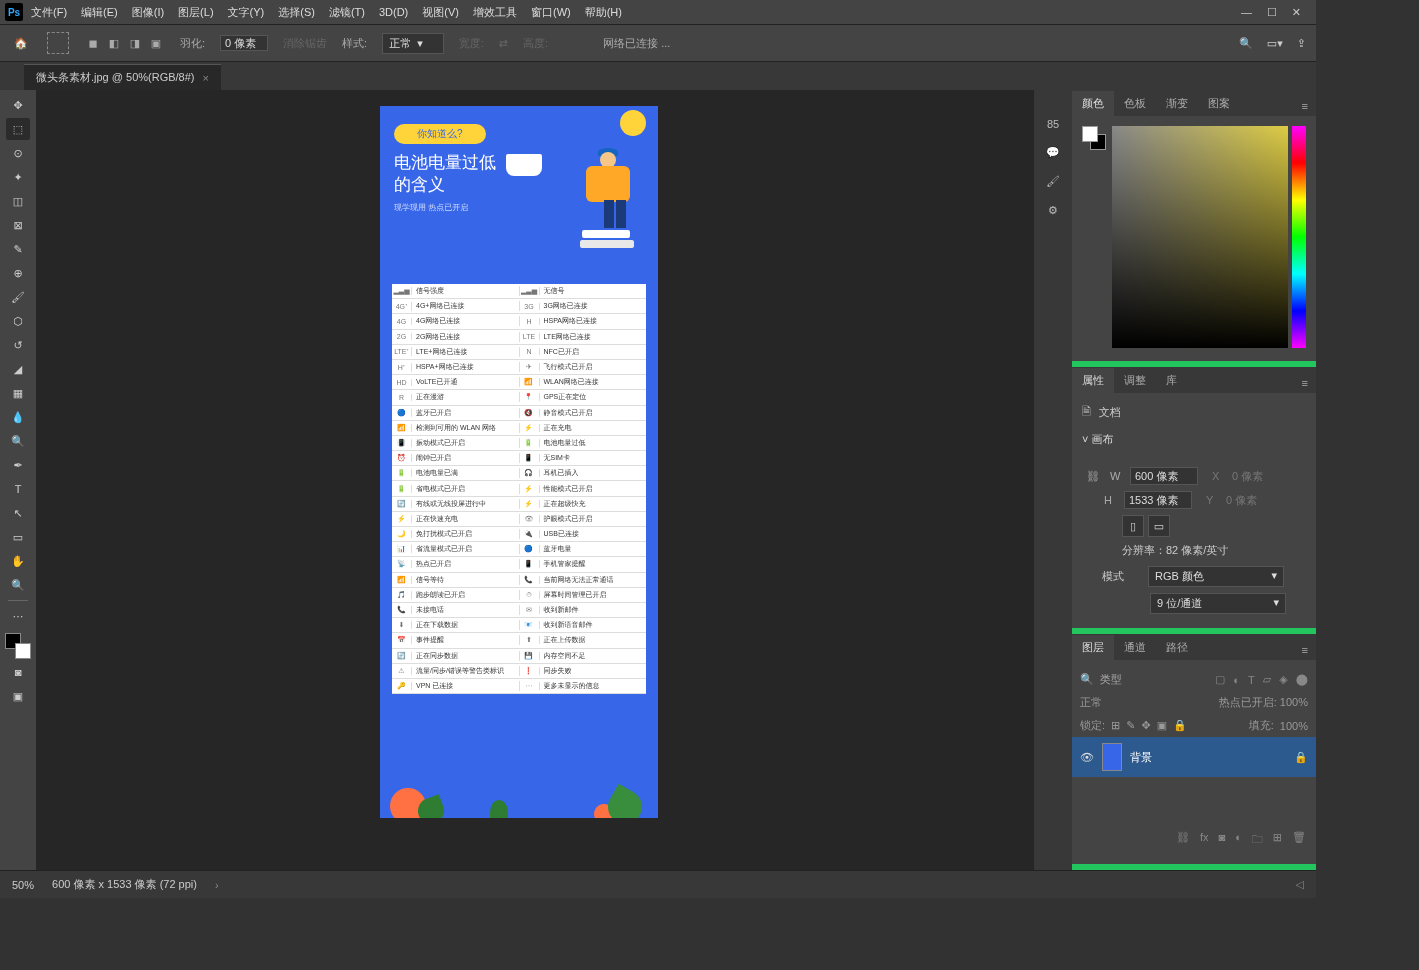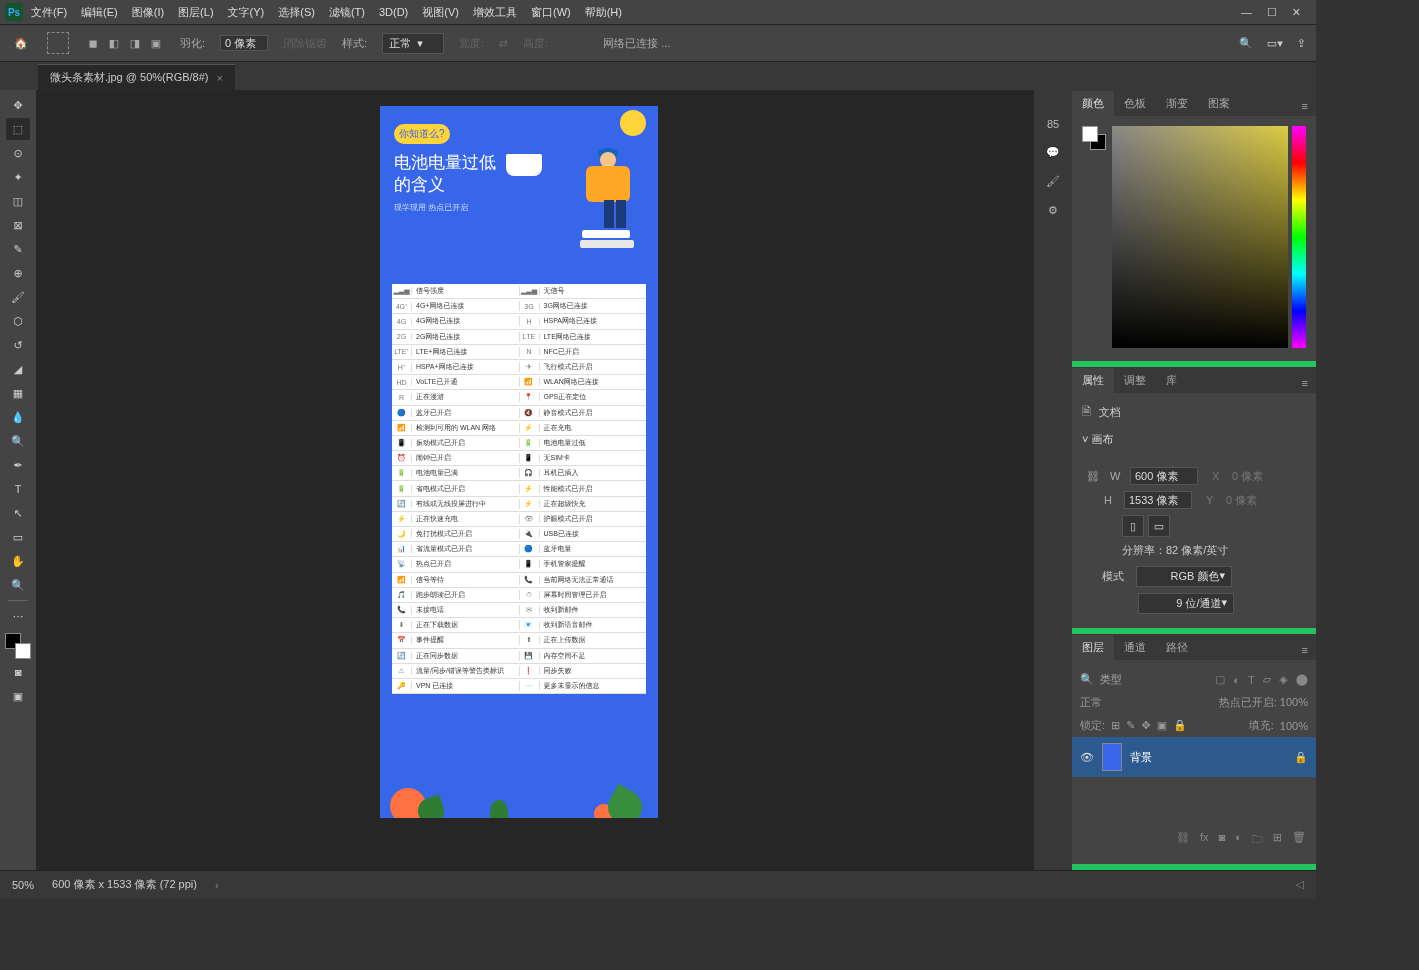--- a/index.html
+++ b/index.html
@@ -1,44 +1,44 @@
 <!DOCTYPE html>
 <html><head>
 <meta charset="utf-8">
 <style>
 *{margin:0;padding:0;box-sizing:border-box;font-family:"Microsoft YaHei",sans-serif;-webkit-font-smoothing:antialiased}
 body{background:#323232;color:#ccc;font-size:11px;width:1316px;height:898px;overflow:hidden;position:relative}
 .menubar{height:24px;background:#444;display:flex;align-items:center;padding:0 5px;gap:2px}
-.menubar .ps-logo{width:18px;height:18px;background:#14532d;color:#31a8ff;display:flex;align-items:center;justify-content:center;font-weight:bold;font-size:10px;border-radius:2px}
+.menubar .ps-logo{width:18px;height:18px;background:#000000;color:#31a8ff;display:flex;align-items:center;justify-content:center;font-weight:bold;font-size:10px;border-radius:2px}
 .menubar .menu-item{padding:3px 6px;color:#ddd;cursor:pointer}
 .menubar .win-ctrl{margin-left:auto;display:flex;gap:15px;padding-right:10px}
 .optbar{height:38px;background:#444;border-top:1px solid #222;border-bottom:1px solid #222;display:flex;align-items:center;padding:0 10px;gap:15px}
 .optbar .home{width:22px;height:22px;display:flex;align-items:center;justify-content:center;color:#ccc}
 .optbar .tool-preset{width:22px;height:22px;border:1px dashed #888;display:inline-block}
 .optbar .opt-btn{width:18px;height:18px;display:inline-flex;align-items:center;justify-content:center;color:#aaa}
 .optbar .input{background:#333;border:1px solid #555;color:#ddd;padding:1px 4px;width:48px;font-size:11px}
 .optbar .dropdown{background:#333;border:1px solid #555;color:#ddd;padding:2px 20px 2px 6px;font-size:11px;position:relative}
 .optbar .lbl{color:#aaa}
 .optbar .lbl.disabled{color:#666}
 .optbar .right-icons{margin-left:auto;display:flex;gap:14px;align-items:center}
-.tabbar{height:28px;background:#383838;display:flex;align-items:flex-end;padding-left:38px}
+.tabbar{height:28px;background:#383838;display:flex;align-items:flex-end;padding-left:24px}
 .tabbar .tab{background:#282828;padding:5px 12px;color:#ccc;font-size:11px;border-top:1px solid #555;display:flex;align-items:center;gap:8px}
 .tabbar .tab .close{color:#888;cursor:pointer}
 .main{position:absolute;top:90px;left:0;right:0;bottom:28px;display:flex}
 .toolbox{width:36px;background:#444;display:flex;flex-direction:column;align-items:center;padding-top:4px;gap:2px}
 .toolbox .tool{width:24px;height:22px;display:flex;align-items:center;justify-content:center;color:#ccc;cursor:pointer;border-radius:2px}
 .toolbox .tool.active{background:#2b2b2b}
 .toolbox .sep{width:20px;height:1px;background:#666;margin:2px 0}
 .toolbox .fgbg{width:26px;height:26px;position:relative;margin-top:4px}
 .toolbox .fgbg .fg{position:absolute;width:16px;height:16px;background:#000;border:1px solid #888;top:0;left:0}
 .toolbox .fgbg .bg{position:absolute;width:16px;height:16px;background:#fff;border:1px solid #888;bottom:0;right:0}
 .canvas-area{flex:1;background:#262626;position:relative;overflow:hidden}
 .canvas{position:absolute;left:344px;top:16px;width:278px;height:712px;background:#3866e8}
 .canvas .hdr{padding:18px 14px 8px;position:relative;height:178px}
-.canvas .badge{background:#ffd43b;color:#3866e8;padding:3px 5px;border-radius:10px;font-size:10px;display:inline-block}
+.canvas .badge{background:#ffd43b;color:#3866e8;padding:3px 23px;border-radius:10px;font-size:10px;display:inline-block}
 .canvas .title{color:#fff;font-size:17px;font-weight:500;margin-top:8px;line-height:1.3}
 .canvas .sub{color:#d0dcff;font-size:8px;margin-top:6px}
 .canvas .sun{position:absolute;width:26px;height:26px;background:#ffd43b;border-radius:50%;right:12px;top:4px}
 .canvas .person{position:absolute;right:14px;top:36px;width:90px;height:110px}
 .canvas .person .body{width:44px;height:36px;background:#ffa726;position:absolute;right:14px;top:24px;border-radius:6px}
 .canvas .person .head{width:16px;height:16px;background:#f4c789;border-radius:50%;position:absolute;right:28px;top:10px}
 .canvas .person .hat{width:20px;height:8px;background:#1565c0;border-radius:50% 50% 0 0;position:absolute;right:26px;top:6px}
 .canvas .person .leg{width:10px;height:28px;background:#1a3a7a;position:absolute;right:30px;top:58px}
 .canvas .person .leg2{width:10px;height:28px;background:#1a3a7a;position:absolute;right:18px;top:58px}
 .canvas .person .book{width:48px;height:8px;background:#fff;position:absolute;right:14px;bottom:14px;border-radius:2px}
@@ -76,22 +76,22 @@
 .props-panel .section{margin-bottom:10px}
 .props-panel .section .hdr{color:#ddd;margin-bottom:20px}
 .props-panel .wh-row{display:flex;align-items:center;gap:6px;margin-bottom:6px;padding-left:22px}
 .props-panel .wh-row .lbl{width:14px;color:#aaa}
 .props-panel .wh-row .inp{background:#333;border:1px solid #555;color:#ddd;padding:2px 4px;width:68px;font-size:11px}
 .props-panel .wh-row .lbl2{width:14px;color:#777;margin-left:8px}
 .props-panel .wh-row .inp2{color:#777;width:50px;font-size:11px}
 .props-panel .btns{display:flex;gap:4px;padding-left:40px;margin:6px 0}
 .props-panel .btns .b{width:22px;height:22px;background:#333;border:1px solid #555;display:flex;align-items:center;justify-content:center}
 .props-panel .res{padding-left:40px;color:#ccc;margin-bottom:8px}
-.props-panel .mode-row{display:flex;align-items:center;gap:12px;padding-left:20px;margin-bottom:6px}
-.props-panel .mode-row .sel{background:#333;border:1px solid #555;color:#ddd;padding:2px 6px;width:96px;font-size:11px;display:flex;justify-content:flex-end}
+.props-panel .mode-row{display:flex;align-items:center;gap:24px;padding-left:20px;margin-bottom:6px}
+.props-panel .mode-row .sel{background:#333;border:1px solid #555;color:#ddd;padding:2px 6px;width:136px;font-size:11px;display:flex;justify-content:space-between}
 .layers-panel .body{padding:8px 0}
 .layers-panel .filter-row{display:flex;align-items:center;padding:4px 8px;gap:6px}
 .layers-panel .filter-row .sel{color:#aaa;font-size:11px}
 .layers-panel .filter-row .ico{color:#888;margin-left:2px}
 .layers-panel .opacity-row{display:flex;align-items:center;padding:4px 8px;justify-content:space-between;color:#999}
 .layers-panel .lock-row{display:flex;align-items:center;padding:4px 8px;gap:6px;color:#999}
 .layers-panel .layer{display:flex;align-items:center;padding:6px 8px;background:#2d5a8e;gap:8px}
 .layers-panel .layer .eye{color:#ddd}
 .layers-panel .layer .thumb{width:20px;height:28px;background:#3866e8;border:1px solid #888}
 .layers-panel .layer .name{color:#fff}

